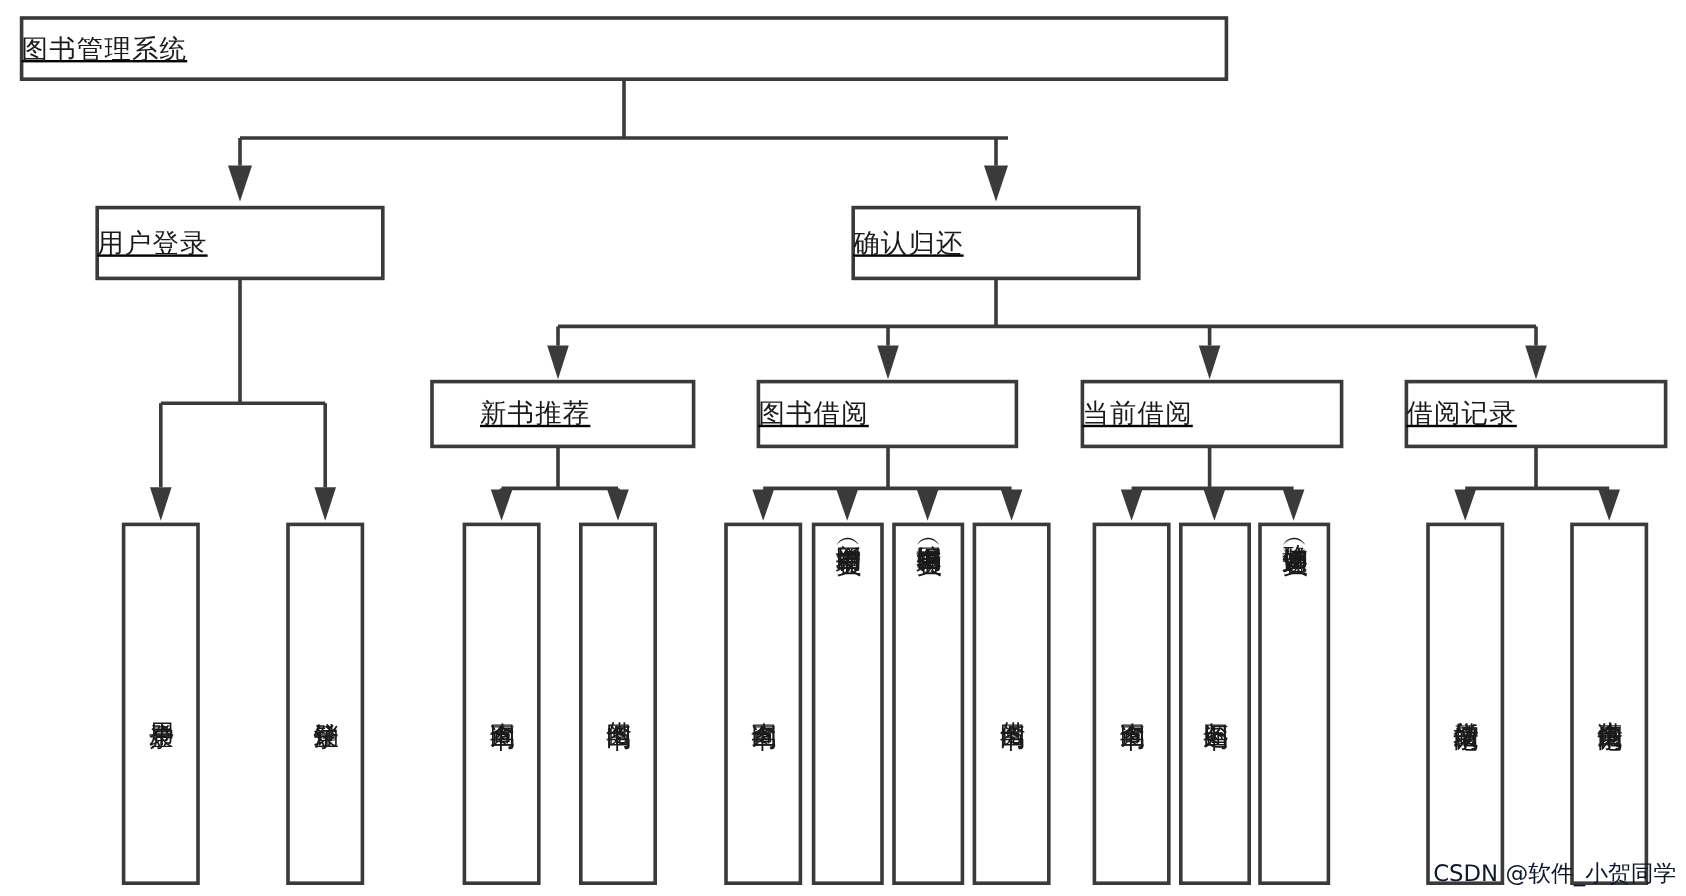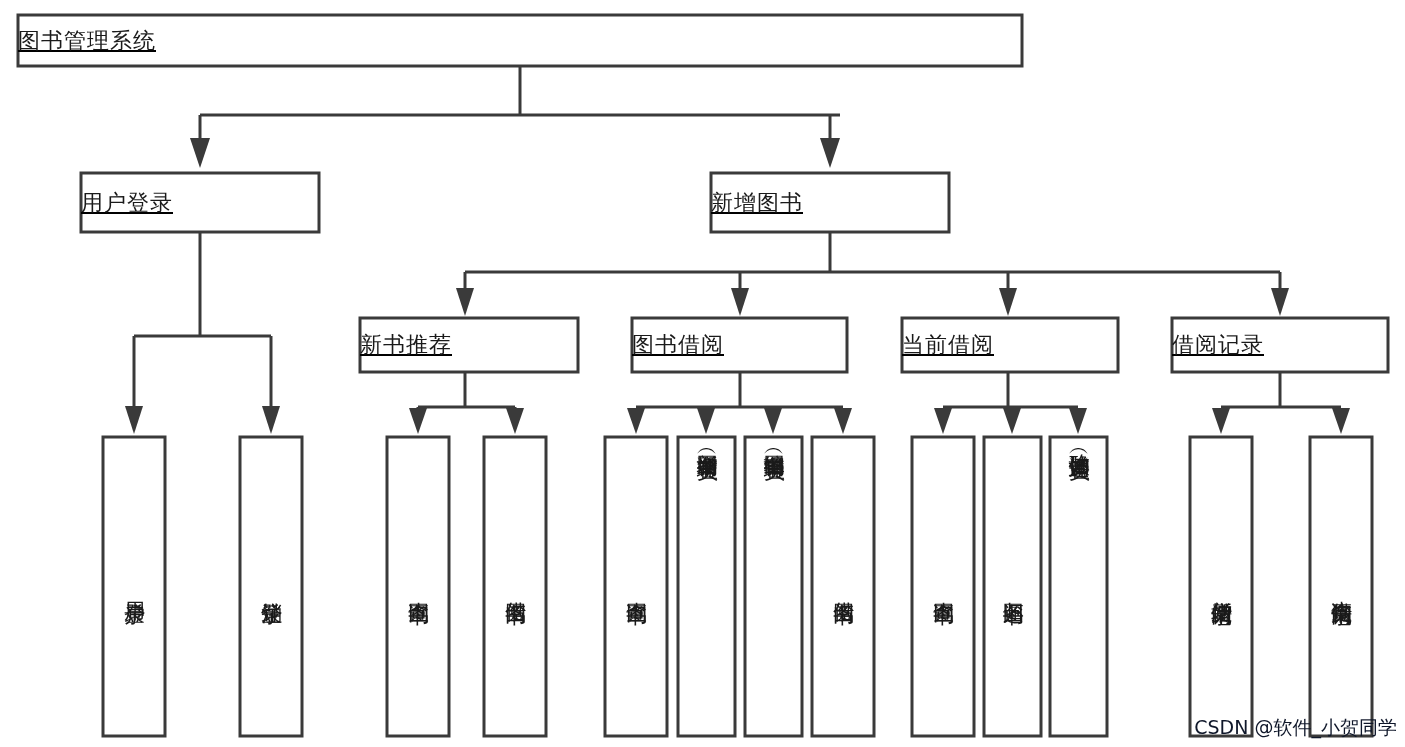--- a/index.html
+++ b/index.html
@@ -191,24 +191,24 @@
   </svg>
 
   <div class="hlabel-wrap" style="left:18px; top:15px; width:1004px; height:51px;">
     <span class="hlabel-text">图书管理系统</span>
   </div>
 
   <div class="hlabel-wrap" style="left:81px; top:173px; width:238px; height:59px;">
     <span class="hlabel-text">用户登录</span>
   </div>
   <div class="hlabel-wrap" style="left:711px; top:173px; width:238px; height:59px;">
-    <span class="hlabel-text">新增图书</span>
-  </div>
-
-  <div class="hlabel-wrap" style="left:360px; top:318px; width:218px; height:54px;">
+    <span class="hlabel-text">确认归还</span>
+  </div>
+
+  <div class="hlabel-wrap" style="left:360px; top:318px; width:218px; height:54px;padding-left:40px;">
     <span class="hlabel-text">新书推荐</span>
   </div>
   <div class="hlabel-wrap" style="left:632px; top:318px; width:228px; height:54px;">
     <span class="hlabel-text">图书借阅</span>
   </div>
   <div class="hlabel-wrap" style="left:902px; top:318px; width:172px; height:54px;">
     <span class="hlabel-text">当前借阅</span>
   </div>
   <div class="hlabel-wrap" style="left:1172px; top:318px; width:256px; height:54px;">
     <span class="hlabel-text">借阅记录</span>

